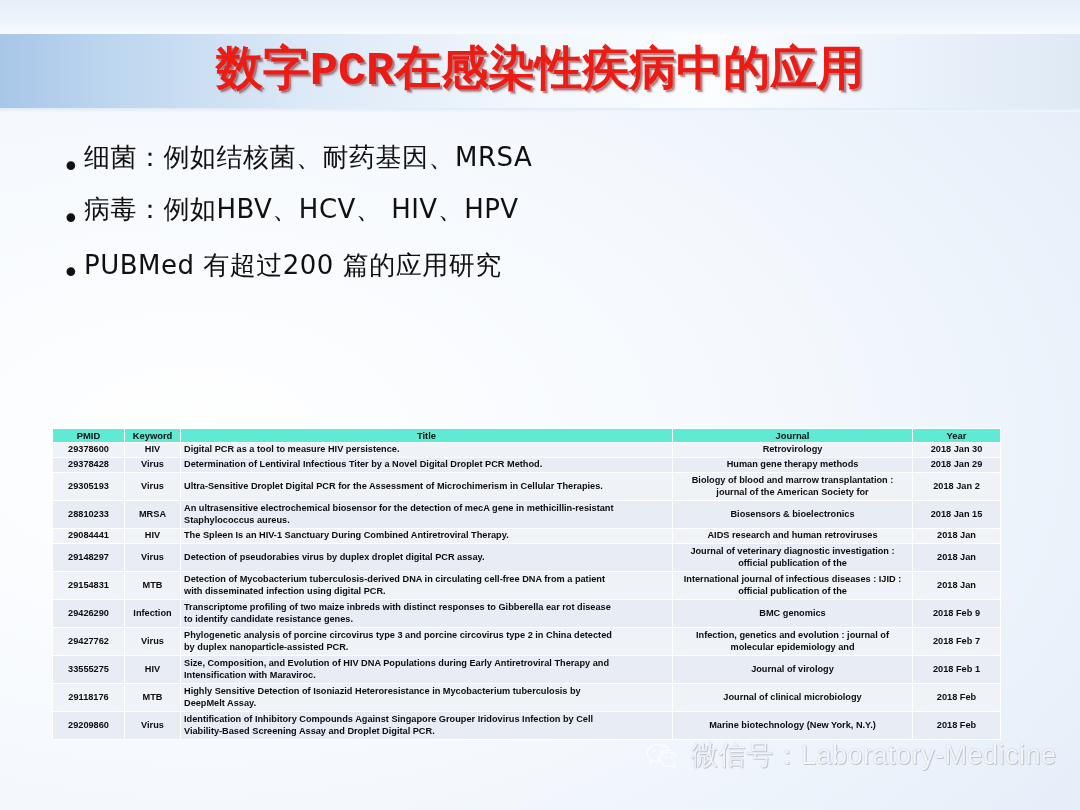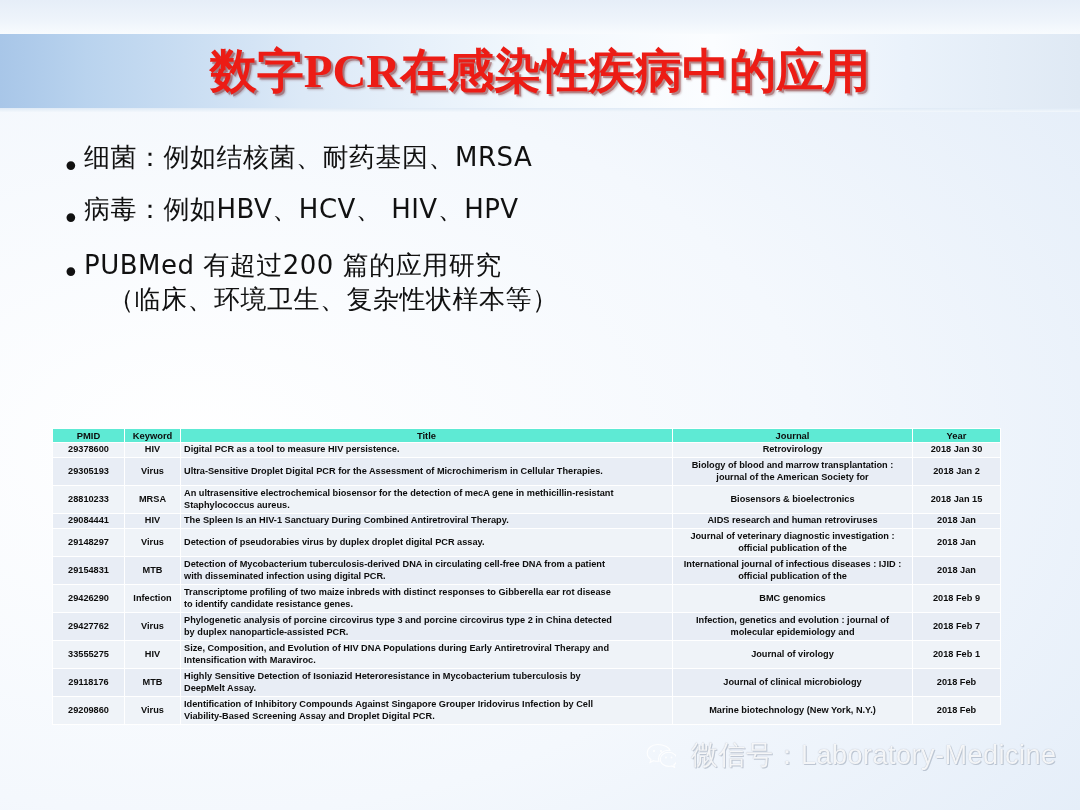--- a/index.html
+++ b/index.html
@@ -43,21 +43,21 @@
         #dce9f7 28%,
         #f2f8fd 50%,
         #fbfdff 66%,
         #eaf2fb 84%,
         #dfe9f4 100%);
     display: flex;
     align-items: center;
     justify-content: center;
   }
   #title-text {
-    font-family: Liberation Serif, serif;
+    font-family: Liberation Mono, monospace;
     font-weight: bold;
     font-size: 47px;
     letter-spacing: 0px;
     color: #ec1c15;
     white-space: nowrap;
     text-shadow:
       2px 2px 0 rgba(120,10,8,0.35),
       3px 3px 2px rgba(90,10,8,0.22);
     line-height: 1;
   }
@@ -210,21 +210,20 @@
       <div class="bullet-dot">•</div>
       <div class="bullet-body">
         <div class="bullet-line">病毒：例如HBV、HCV、 HIV、HPV</div>
       </div>
     </div>
 
     <div class="bullet-row b3">
       <div class="bullet-dot">•</div>
       <div class="bullet-body">
         <div class="bullet-line">PUBMed 有超过200 篇的应用研究</div>
-        <div class="bullet-line">（临床、环境卫生、复杂性状样本等）</div>
       </div>
     </div>
 
   </div>
 
   <div id="table-wrap">
     <table class="pm">
       <colgroup>
         <col class="c-pmid">
           <col class="c-keyword">
@@ -246,20 +245,31 @@
             <td class="pmid">29378600</td>
             <td class="keyword">HIV</td>
             <td class="title">
               <span class="ln">Digital PCR as a tool to measure HIV persistence.</span>
             </td>
             <td class="journal">
               <span class="ln">Retrovirology</span>
             </td>
             <td class="year">2018 Jan 30</td>
           </tr>
+          <tr class="h1">
+            <td class="pmid">29378428</td>
+            <td class="keyword">Virus</td>
+            <td class="title">
+              <span class="ln">Determination of Lentiviral Infectious Titer by a Novel Digital Droplet PCR Method.</span>
+            </td>
+            <td class="journal">
+              <span class="ln">Human gene therapy methods</span>
+            </td>
+            <td class="year">2018 Jan 29</td>
+          </tr>
           <tr class="h2">
             <td class="pmid">29305193</td>
             <td class="keyword">Virus</td>
             <td class="title">
               <span class="ln">Ultra-Sensitive Droplet Digital PCR for the Assessment of Microchimerism in Cellular Therapies.</span>
             </td>
             <td class="journal">
               <span class="ln">Biology of blood and marrow transplantation :</span>
               <span class="ln">journal of the American Society for</span>
             </td>

